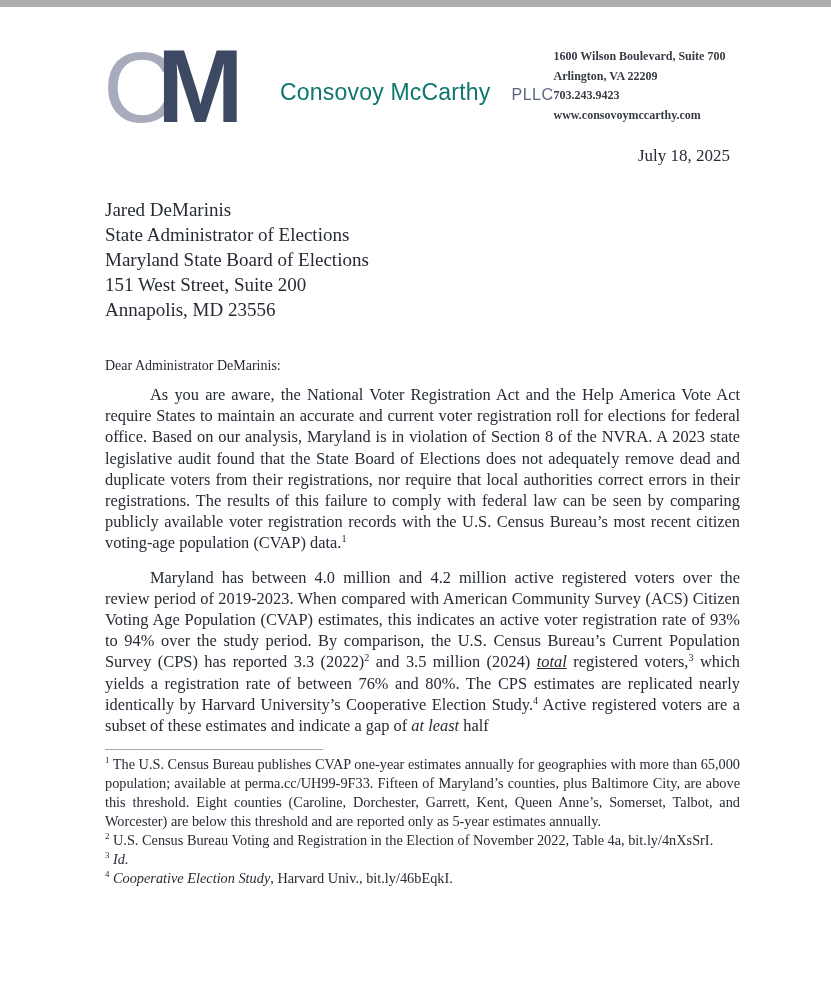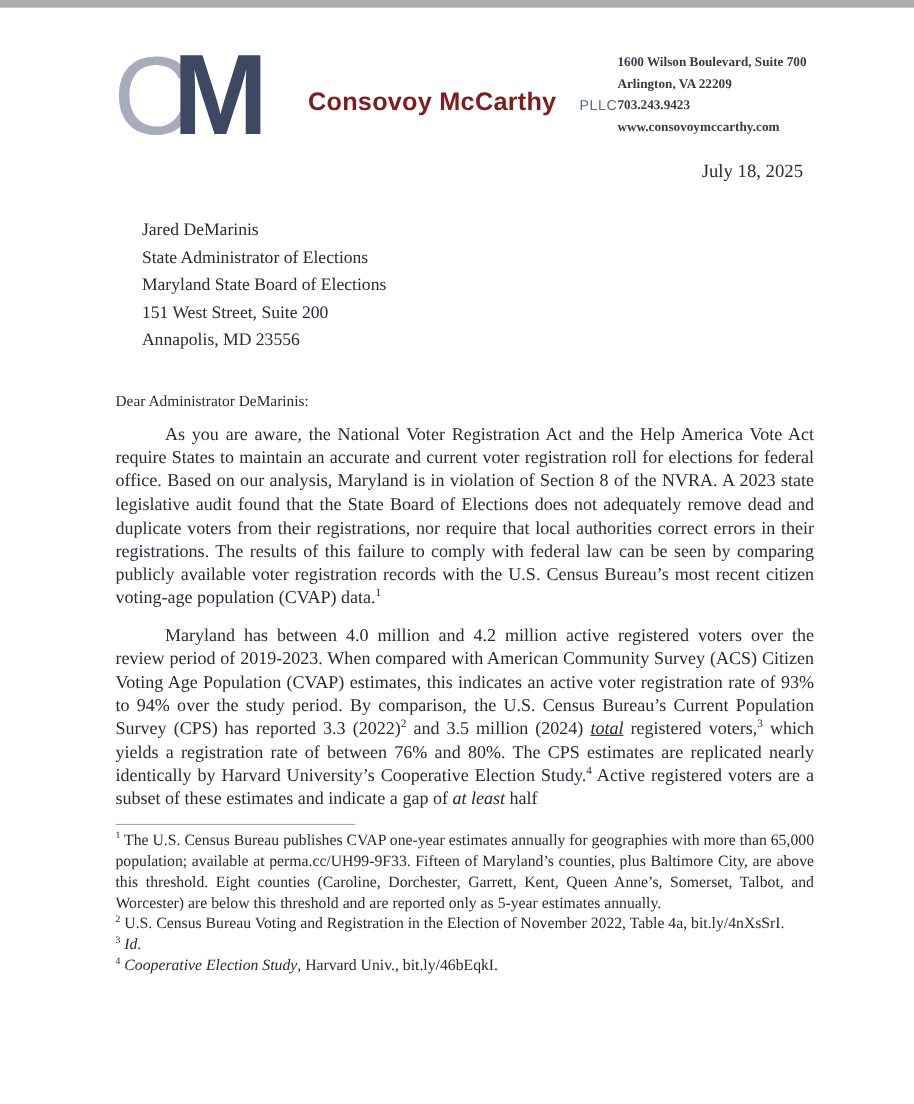--- a/index.html
+++ b/index.html
@@ -30,27 +30,27 @@
   .brand { display: flex; align-items: flex-start; }
   .logo { position: relative; width: 165px; height: 80px; flex: 0 0 auto; }
   .firm-name-wrap {
     padding-top: 34px;
     margin-left: 10px;
     white-space: nowrap;
   }
   .firm-name {
     font-family: "Liberation Sans", sans-serif;
     font-size: 23px;
-    font-weight: 700;
-    color: #7f1d1d;
+    font-weight: 400;
+    color: #0f766e;
     letter-spacing: 0.2px;
   }
   .firm-suffix {
     font-family: "Liberation Sans", sans-serif;
-    font-size: 13px;
+    font-size: 16px;
     font-weight: 400;
     color: #5c677e;
     margin-left: 5px;
     letter-spacing: 0.5px;
     padding-left: 16px;
   }
   .address {
     margin-left: auto;
     width: 238px;
     padding-top: 2px;
@@ -62,23 +62,22 @@
   
   .date-line {
     margin-top: 18px;
     text-align: right;
     padding-right: 10px;
     font-size: 17px;
     line-height: 22px;
   }
   .recipient {
     margin-top: 30px;
-    font-size: 16px;
+    font-size: 19px;
     line-height: 25px;
-    margin-left: 24px;
   }
   .salutation {
     margin-top: 33px;
     font-size: 14px;
     line-height: 22px;
   }
   
   .body-text { margin-top: 7px; }
   .body-text p {
     font-size: 16.4px;

